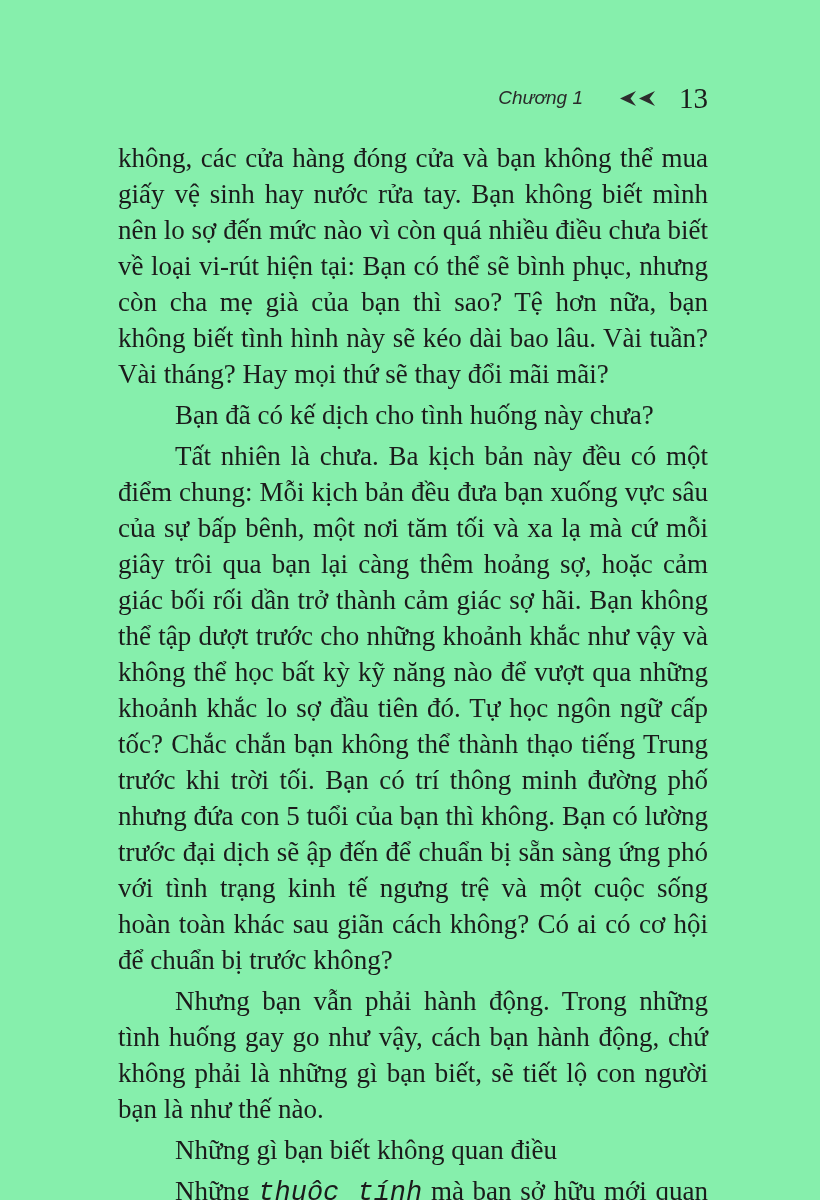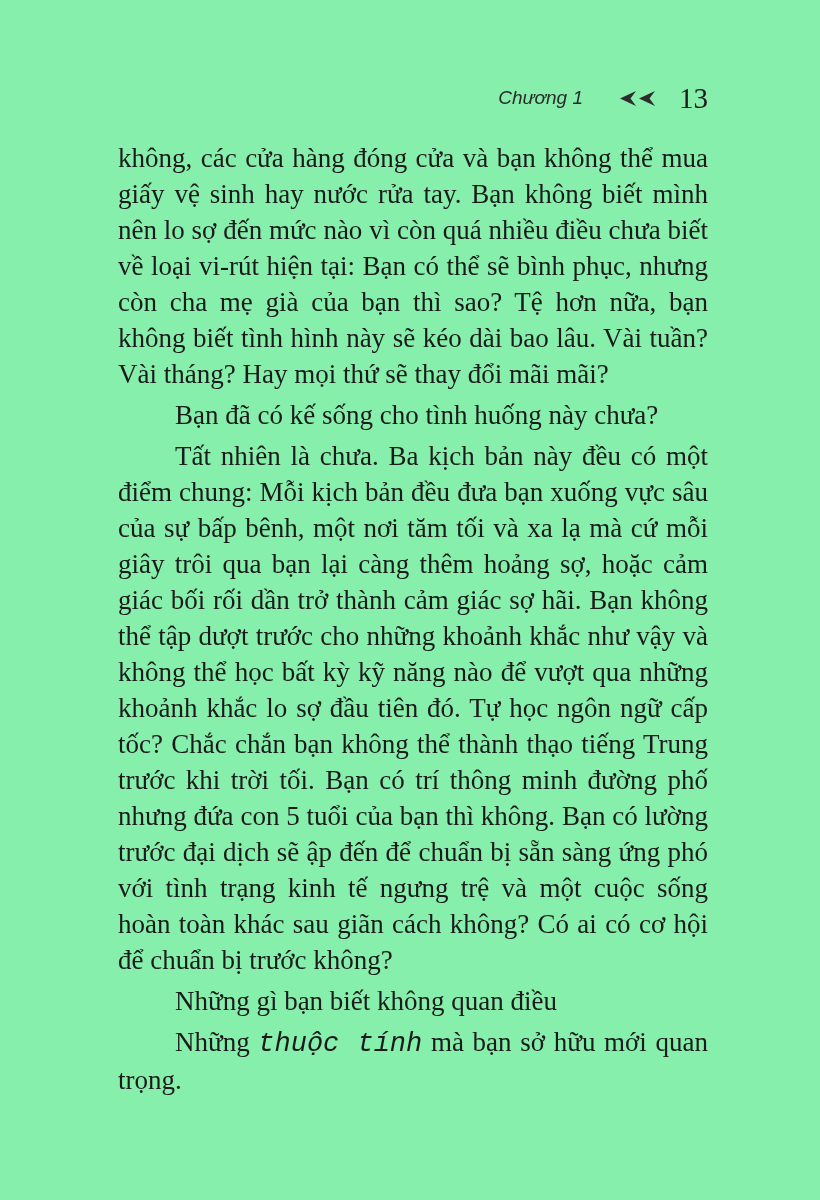--- a/index.html
+++ b/index.html
@@ -80,19 +80,20 @@
       </svg>
       <svg width="16" height="15" viewBox="0 0 16 15" aria-hidden="true">
         <path d="M16 0 L0 7.5 L16 15 L10.5 7.5 Z" fill="#2d2d2d"></path>
       </svg>
     </span>
     <span class="page-number">13</span>
   </div>
 
   <div class="content">
     <p class="no-indent">không, các cửa hàng đóng cửa và bạn không thể mua giấy vệ sinh hay nước rửa tay. Bạn không biết mình nên lo sợ đến mức nào vì còn quá nhiều điều chưa biết về loại vi-rút hiện tại: Bạn có thể sẽ bình phục, nhưng còn cha mẹ già của bạn thì sao? Tệ hơn nữa, bạn không biết tình hình này sẽ kéo dài bao lâu. Vài tuần? Vài tháng? Hay mọi thứ sẽ thay đổi mãi mãi?</p>
-    <p>Bạn đã có kế sống cho tình huống này chưa?</p>
+    <p>Bạn đã có kế dịch cho tình huống này chưa?</p>
     <p>Tất nhiên là chưa. Ba kịch bản này đều có một điểm chung: Mỗi kịch bản đều đưa bạn xuống vực sâu của sự bấp bênh, một nơi tăm tối và xa lạ mà cứ mỗi giây trôi qua bạn lại càng thêm hoảng sợ, hoặc cảm giác bối rối dần trở thành cảm giác sợ hãi. Bạn không thể tập dượt trước cho những khoảnh khắc như vậy và không thể học bất kỳ kỹ năng nào để vượt qua những khoảnh khắc lo sợ đầu tiên đó. Tự học ngôn ngữ cấp tốc? Chắc chắn bạn không thể thành thạo tiếng Trung trước khi trời tối. Bạn có trí thông minh đường phố nhưng đứa con 5 tuổi của bạn thì không. Bạn có lường trước đại dịch sẽ ập đến để chuẩn bị sẵn sàng ứng phó với tình trạng kinh tế ngưng trệ và một cuộc sống hoàn toàn khác sau giãn cách không? Có ai có cơ hội để chuẩn bị trước không?</p>
+    <p>Nhưng bạn vẫn phải hành động. Trong những tình huống gay go như vậy, cách bạn hành động, chứ không phải là những gì bạn biết, sẽ tiết lộ con người bạn là như thế nào.</p>
     <p>Những gì bạn biết không quan điều</p>
     <p><span>Những </span><span class="italic">thuộc tính</span><span> mà bạn sở hữu mới quan trọng.</span></p>
   </div>
 
 </div>
 
 </body></html>

